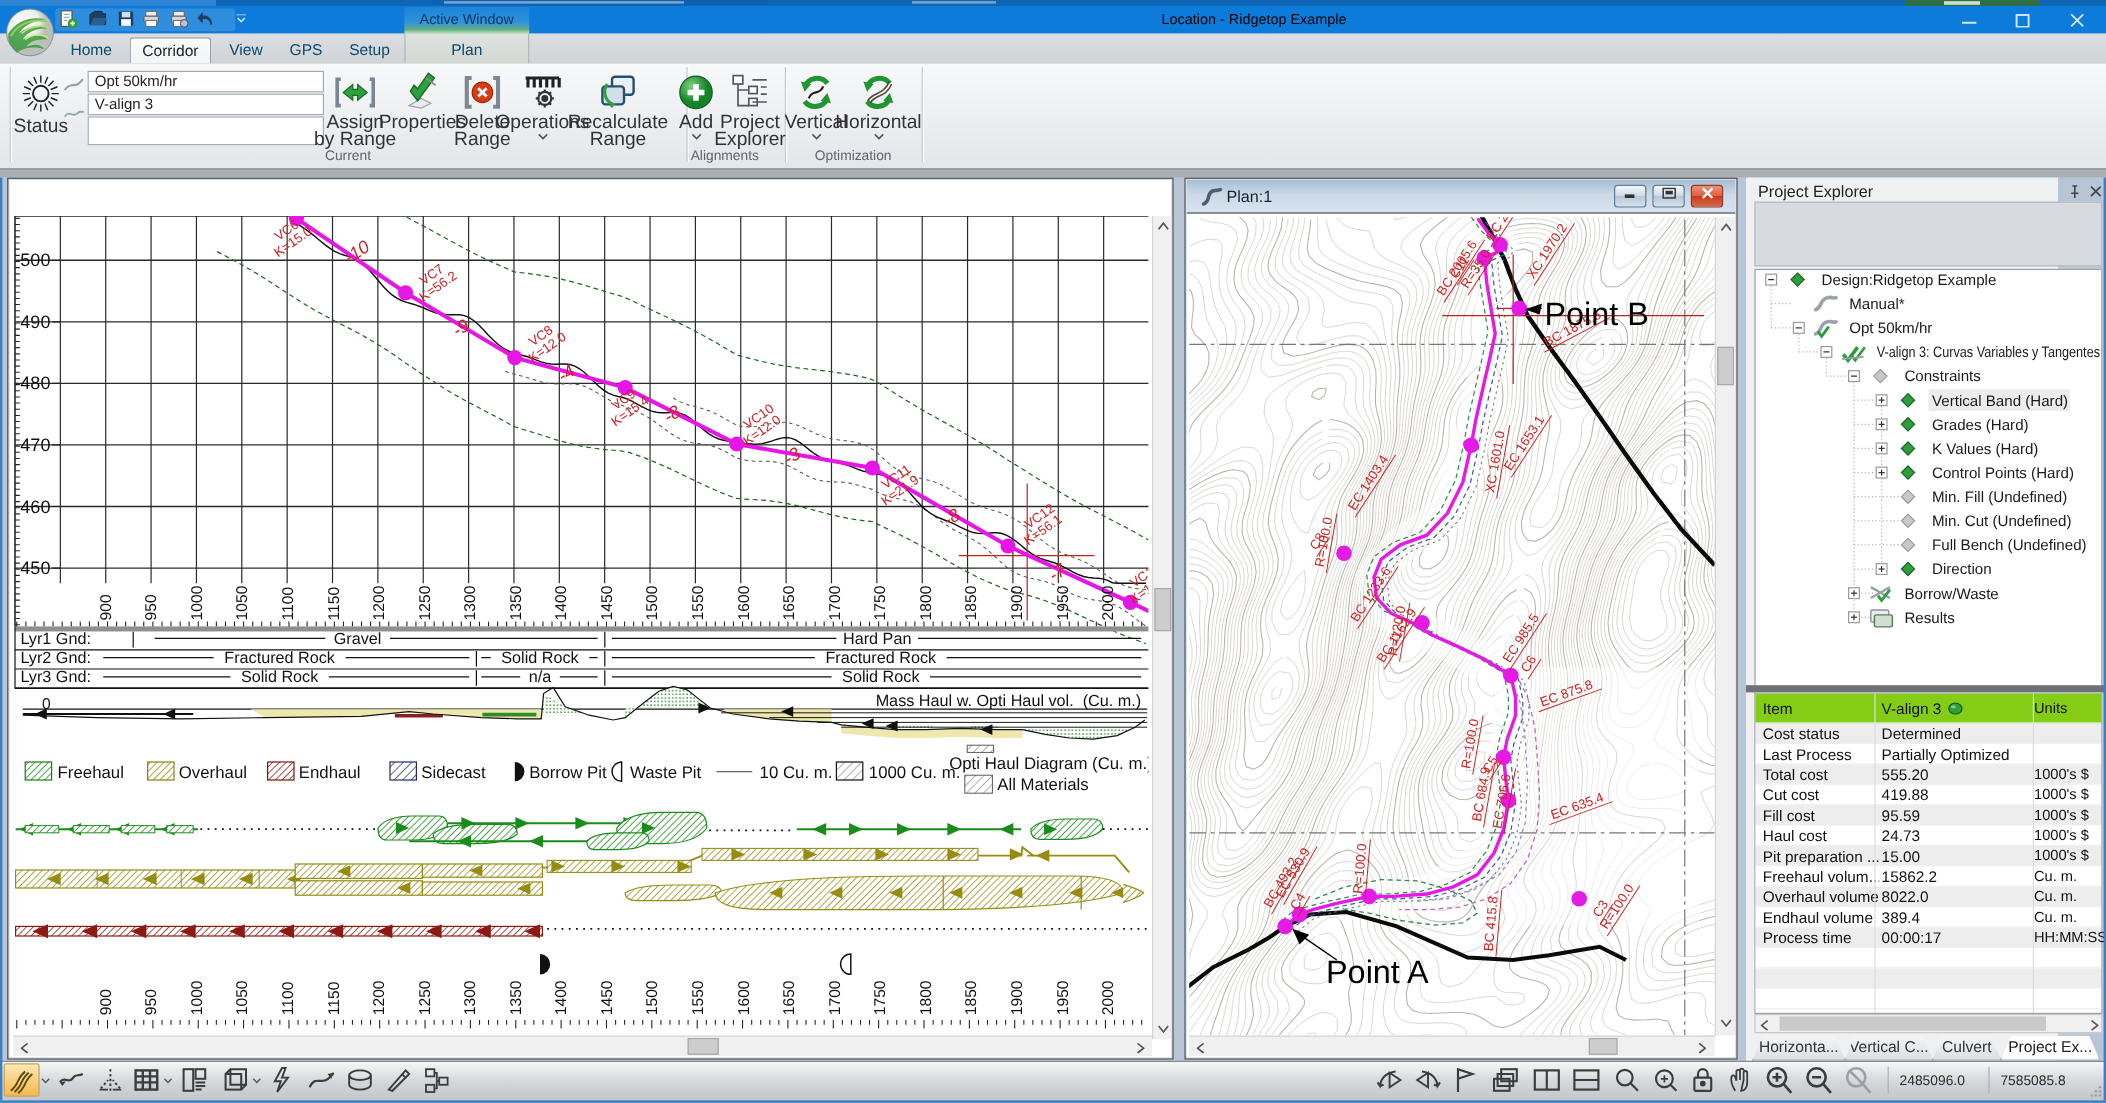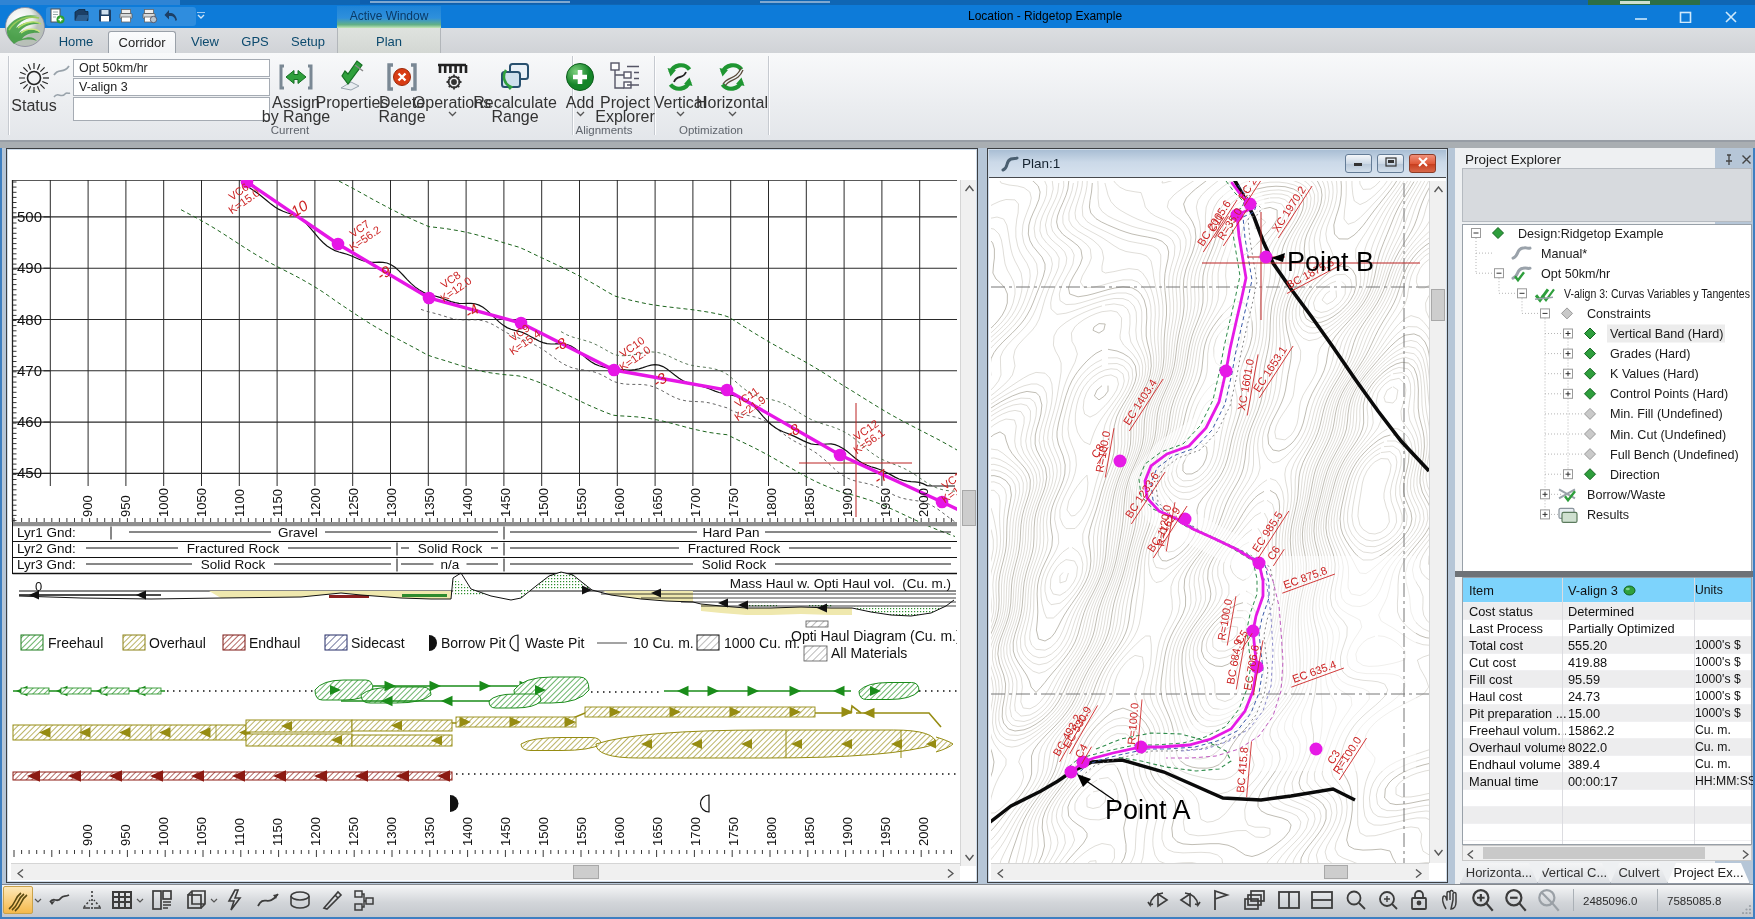--- a/index.html
+++ b/index.html
@@ -1339,21 +1339,21 @@
       <text x="125" y="274.79999999999995" font-size="12.6" fill="#1a1a1a">Borrow/Waste</text>
       <rect x="78.5" y="285.9" width="9" height="9" fill="#fff" stroke="#9a9a9a" stroke-width="1"></rect>
       <line x1="80.5" y1="290.4" x2="85.5" y2="290.4" stroke="#333" stroke-width="1"></line>
       <line x1="83" y1="287.9" x2="83" y2="292.9" stroke="#333" stroke-width="1"></line>
       <rect x="97" y="284.4" width="15" height="10" rx="1.5" fill="#e8eef2" stroke="#8a949c" stroke-width="1.2"></rect>
       <rect x="100" y="288.4" width="15" height="10" rx="1.5" fill="#cfe0d0" stroke="#5a7a5c" stroke-width="1.2"></rect>
       <text x="125" y="294.9" font-size="12.6" fill="#1a1a1a">Results</text>
     </svg>
     <div class="abs" style="left:0px;top:423px;width:300px;height:6px;background:#6e7277"></div>
     <div class="abs" style="left:7px;top:429px;width:290px;height:268px;background:#fff;border:1px solid #98a0a8">
-      <div class="gridrow" style="top:0px;height:25px;background:#7dd3fc;border-bottom:1px solid #f0f0f2;line-height:25px">
+      <div class="gridrow" style="top:0px;height:25px;background:#84cc16;border-bottom:1px solid #f0f0f2;line-height:25px">
         <span style="position:absolute;left:6px;width:97px;overflow:hidden;white-space:nowrap">Item</span>
         <span style="position:absolute;left:105px">V-align 3</span>
         <span style="position:absolute;left:232px;font-size:12.2px">Units</span>
       </div>
       <div class="gridrow" style="top:25px;height:17px;background:#ededee;border-bottom:1px solid #f0f0f2;line-height:17px">
         <span style="position:absolute;left:6px;width:97px;overflow:hidden;white-space:nowrap">Cost status</span>
         <span style="position:absolute;left:105px">Determined</span>
         <span style="position:absolute;left:232px;font-size:12.2px"></span>
       </div>
       <div class="gridrow" style="top:42px;height:17px;background:#fff;border-bottom:1px solid #f0f0f2;line-height:17px">
@@ -1395,21 +1395,21 @@
         <span style="position:absolute;left:6px;width:97px;overflow:hidden;white-space:nowrap">Overhaul volume</span>
         <span style="position:absolute;left:105px">8022.0</span>
         <span style="position:absolute;left:232px;font-size:12.2px">Cu. m.</span>
       </div>
       <div class="gridrow" style="top:178px;height:17px;background:#fff;border-bottom:1px solid #f0f0f2;line-height:17px">
         <span style="position:absolute;left:6px;width:97px;overflow:hidden;white-space:nowrap">Endhaul volume</span>
         <span style="position:absolute;left:105px">389.4</span>
         <span style="position:absolute;left:232px;font-size:12.2px">Cu. m.</span>
       </div>
       <div class="gridrow" style="top:195px;height:17px;background:#ededee;border-bottom:1px solid #f0f0f2;line-height:17px">
-        <span style="position:absolute;left:6px;width:97px;overflow:hidden;white-space:nowrap">Manual time</span>
+        <span style="position:absolute;left:6px;width:97px;overflow:hidden;white-space:nowrap">Process time</span>
         <span style="position:absolute;left:105px">00:00:17</span>
         <span style="position:absolute;left:232px;font-size:12.2px">HH:MM:SS</span>
       </div>
       <div class="gridrow" style="top:212px;height:17px;background:#fff;border-bottom:1px solid #f0f0f2"></div>
       <div class="gridrow" style="top:229px;height:17px;background:#ededee;border-bottom:1px solid #f0f0f2"></div>
       <div class="gridrow" style="top:246px;height:17px;background:#fff;border-bottom:1px solid #f0f0f2"></div>
       <div class="abs" style="left:99px;top:0;width:1px;height:100%;background:#dcdce0"></div>
       <div class="abs" style="left:231px;top:0;width:1px;height:100%;background:#dcdce0"></div>
       <svg class="abs" style="left:160px;top:7px" width="13" height="11" viewBox="0 0 13 11">
         <ellipse cx="6.5" cy="5.5" rx="5.5" ry="4.5" fill="#2fa03c" stroke="#116020" stroke-width="1"></ellipse>

